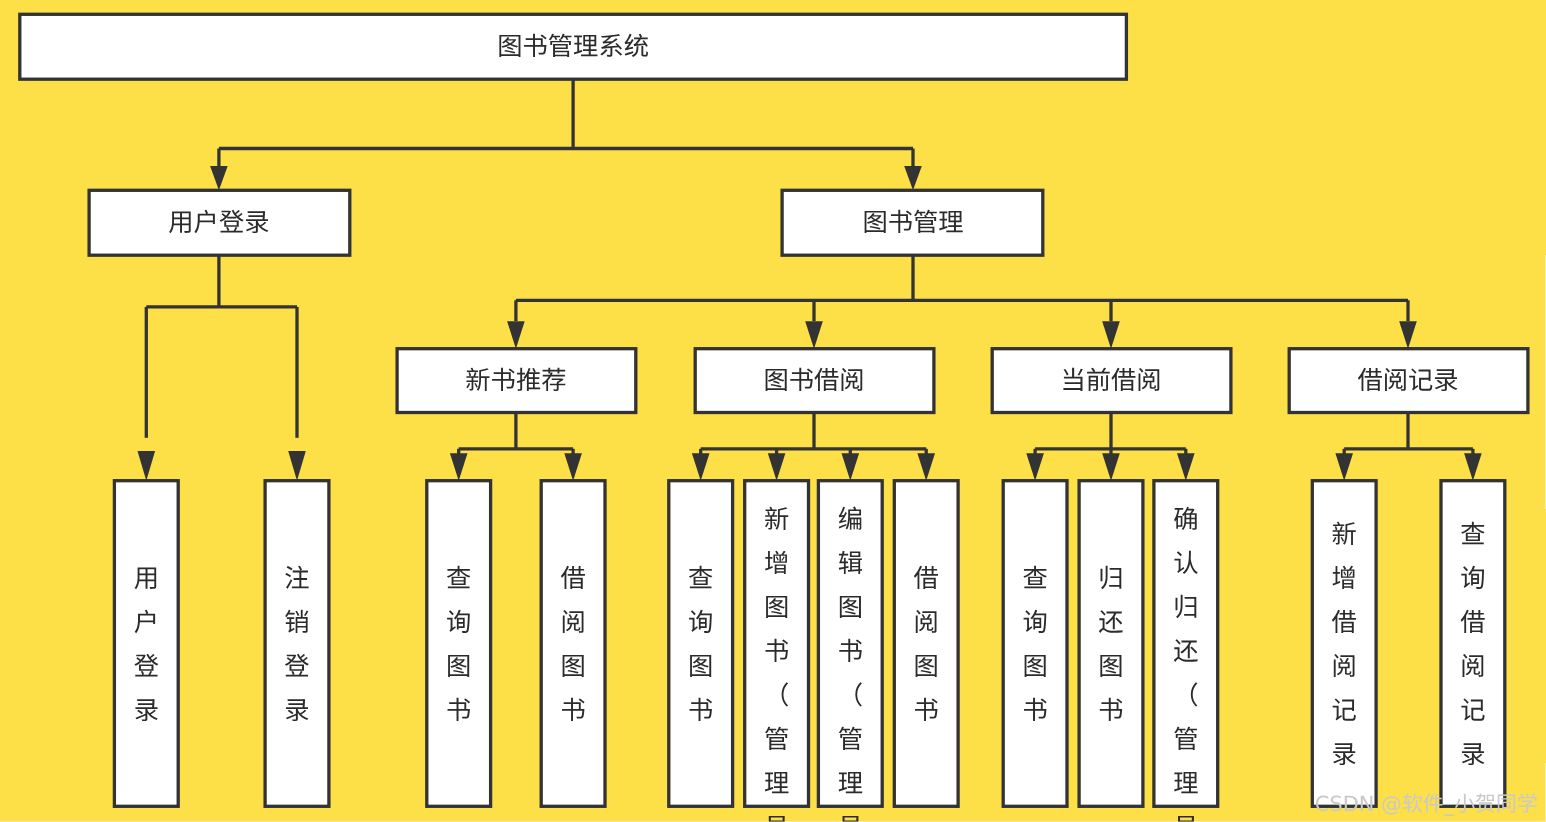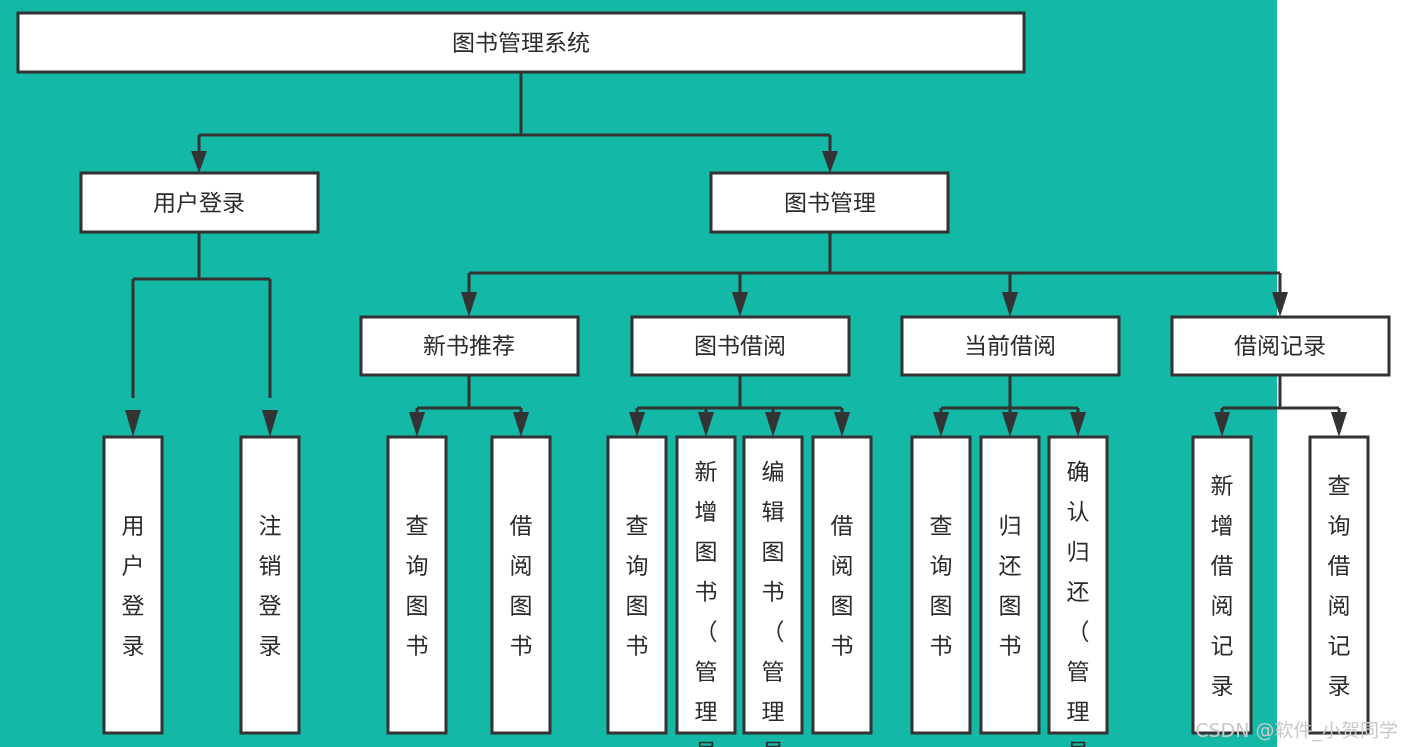--- a/index.html
+++ b/index.html
@@ -2,21 +2,21 @@
 <html lang="zh-CN"><head>
 <meta charset="utf-8">
 <title>图书管理系统 结构图</title>
 <style>
   html,body{margin:0;padding:0;background:#ffffff;}
   body{
     width:1405px;height:747px;overflow:hidden;
     font-family:"Liberation Sans","DejaVu Sans",sans-serif;
     color:#2b2b2b;
   }
-  #diagram-root{position:relative;width:1277px;height:747px;background:#14b8a6;}
+  #diagram-root{position:relative;width:1405px;height:747px;background:#fde047;}
   svg#flowchart{position:absolute;left:0;top:0;width:1405px;height:747px;display:block;}
   .node-box{fill:#ffffff;stroke:#333333;stroke-width:3;}
   .edge-line{stroke:#333333;stroke-width:3;fill:none;}
   .arrow-head{fill:#333333;stroke:none;}
   .node-label{
     font-family:"DejaVu Sans","Liberation Sans",sans-serif;
     font-size:23px;fill:#2b2b2b;
     text-anchor:middle;dominant-baseline:middle;
     letter-spacing:0px;
   }

